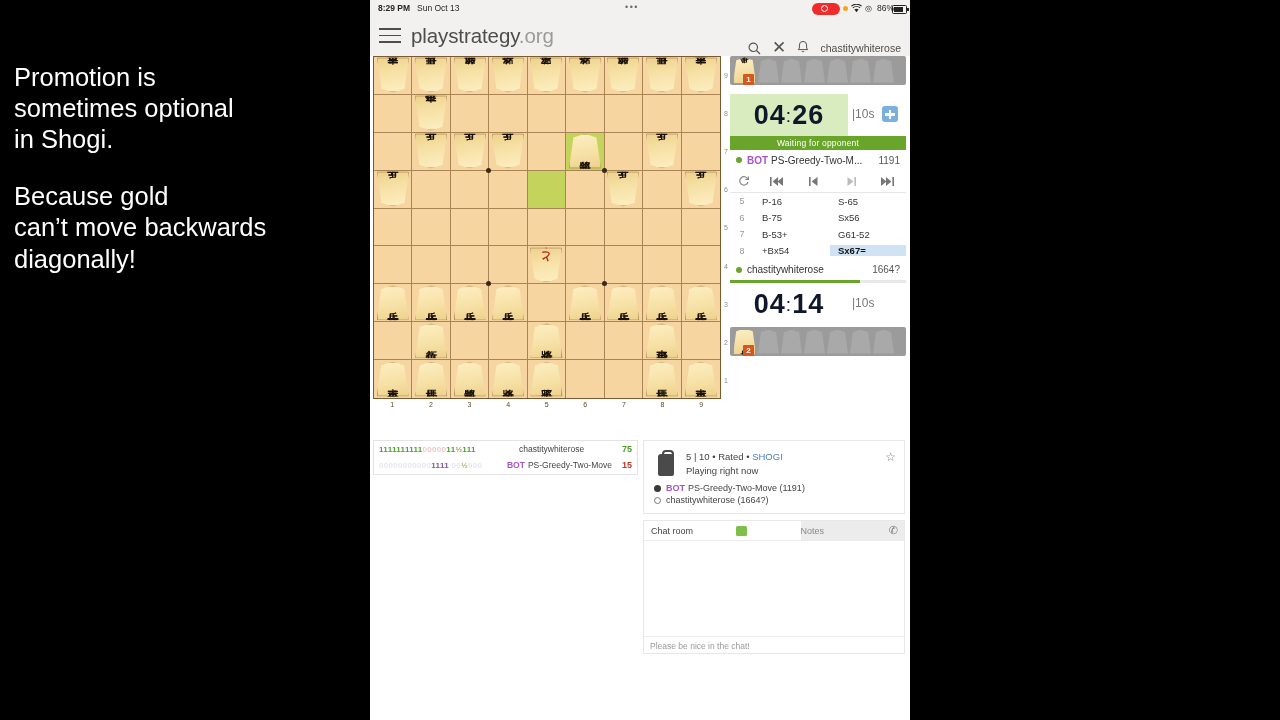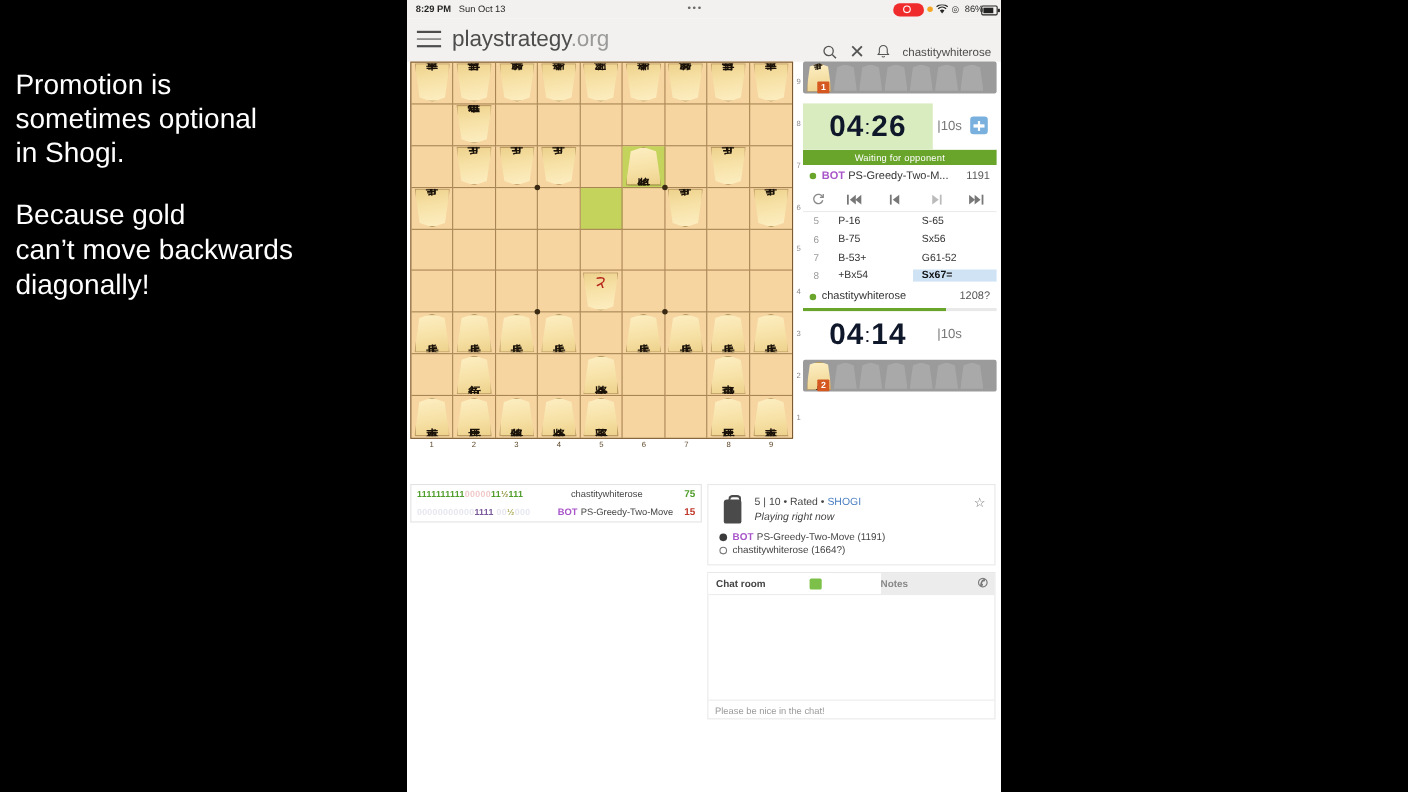--- a/index.html
+++ b/index.html
@@ -162,34 +162,34 @@
   #gameinfo{
     position:absolute;left:273px;top:440px;width:262px;height:74px;background:#fff;
     border:1px solid #e8e8e8;box-sizing:border-box;padding:8px 8px 0 8px;position:absolute;
   }
   #gi-icon{position:absolute;left:14px;top:13px;width:16px;height:22px;
     background:#4a4a4a;border-radius:3px 3px 2px 2px;}
   #gi-icon:before{content:'';position:absolute;left:4px;top:-4px;width:8px;height:6px;
     border:2px solid #4a4a4a;border-bottom:none;border-radius:4px 4px 0 0;}
   #gi-meta{position:absolute;left:42px;top:10px;font-size:9.5px;color:#444;}
   #gi-meta .lnk{color:#4a7fc1;}
-  #gi-status{position:absolute;left:42px;top:24px;font-size:9.5px;color:#444;font-style:italic;}
+  #gi-status{position:absolute;left:42px;top:24px;font-size:9.5px;color:#444;}
   #gi-star{position:absolute;right:8px;top:9px;color:#777;font-size:12px;cursor:pointer;}
   .plrow{position:absolute;left:10px;font-size:9px;color:#444;display:flex;align-items:center;}
   .plrow .disc{width:7px;height:7px;border-radius:50%;margin-right:5px;}
   .plrow .disc.black{background:#3a3a3a;}
   .plrow .disc.white{background:#fff;border:1px solid #777;box-sizing:border-box;}
 
   
   #chat{
     position:absolute;left:273px;top:520px;width:262px;height:134px;background:#fff;
     border:1px solid #e8e8e8;box-sizing:border-box;
   }
   #chattabs{display:flex;height:19px;border-bottom:1px solid #ececec;}
-  .ctab{flex:1;display:flex;align-items:center;font-size:9px;color:#666;padding-left:7px;position:relative;cursor:pointer;font-weight:bold;}
+  .ctab{flex:1;display:flex;align-items:center;font-size:9px;color:#666;padding-left:7px;position:relative;cursor:pointer;}
   .ctab.active{background:#fff;color:#444;}
   .ctab.inactive{background:#ececec;color:#888;justify-content:flex-start;padding-left:0;margin-left:46px;}
   .greenbox{position:absolute;right:8px;top:4.5px;width:11px;height:10px;background:#7cc04a;border-radius:1.5px;}
   #phone-ico{position:absolute;right:6px;top:3px;color:#777;font-size:11px;}
   #chatbody{height:95px;}
   #chatfoot{height:17px;border-top:1px solid #ececec;display:flex;align-items:center;
     padding-left:6px;font-size:8.5px;color:#9a9a9a;}
 </style>
 </head>
 <body>
@@ -600,21 +600,21 @@
             <span class="idx">8</span>
             <span class="mv">+Bx54</span>
             <span class="mv cur">Sx67=</span>
           </div>
         </div>
 
 
       <div id="meline">
         <span class="dotp"></span>
         <span class="pname">chastitywhiterose</span>
-        <span class="prating">1208?</span>
+        <span class="prating">1664?</span>
       </div>
       <div id="progress">
           <i></i>
         </div>
 
       <div id="clock-bot">
         <div class="clockbox">
           <span class="clocktxt"><b>04</b><span class="c">:</span><b>14</b></span>
         </div>
         <span class="inc">|10s</span>

